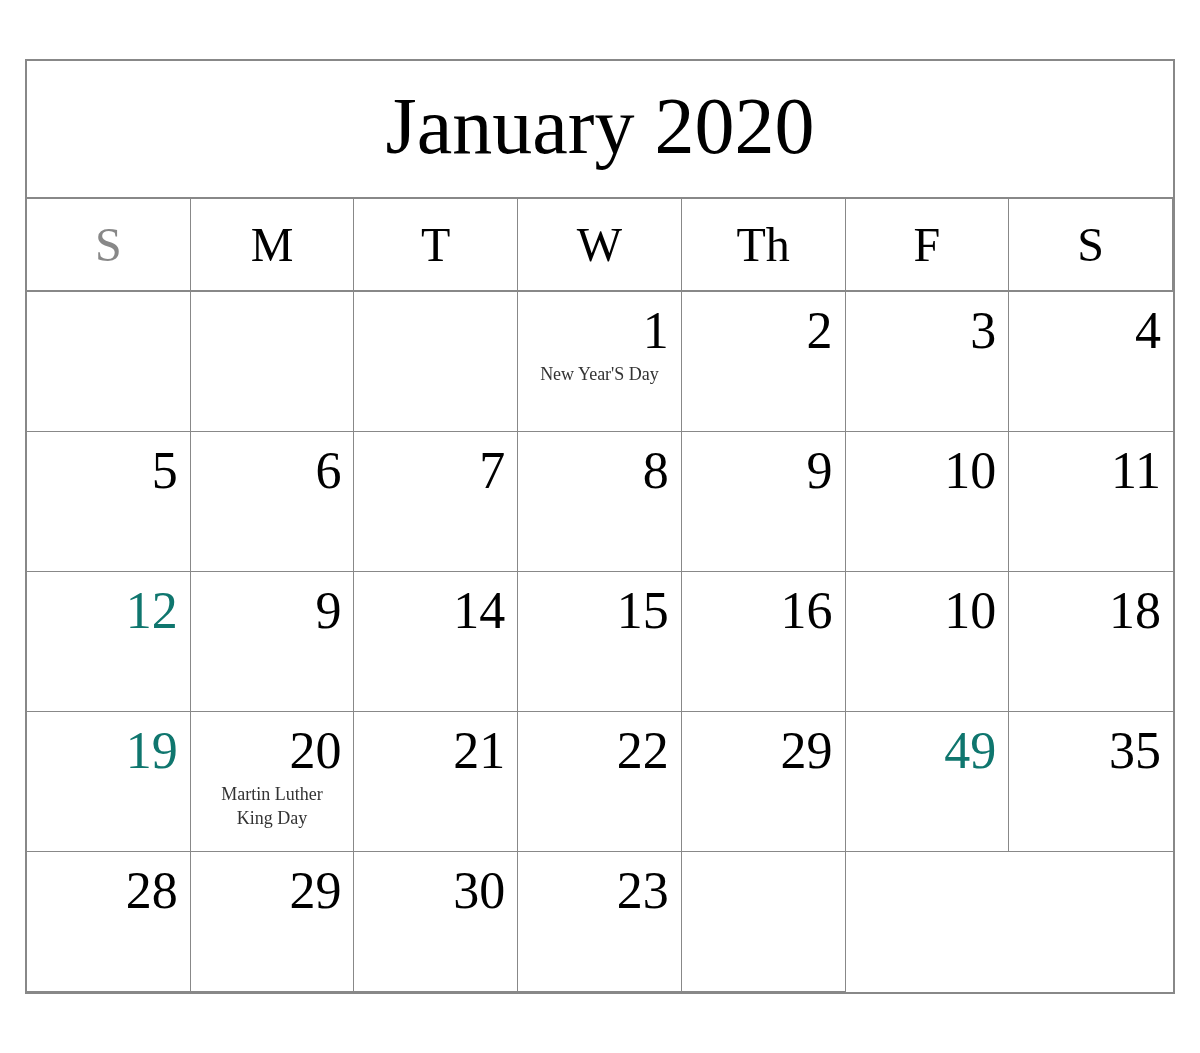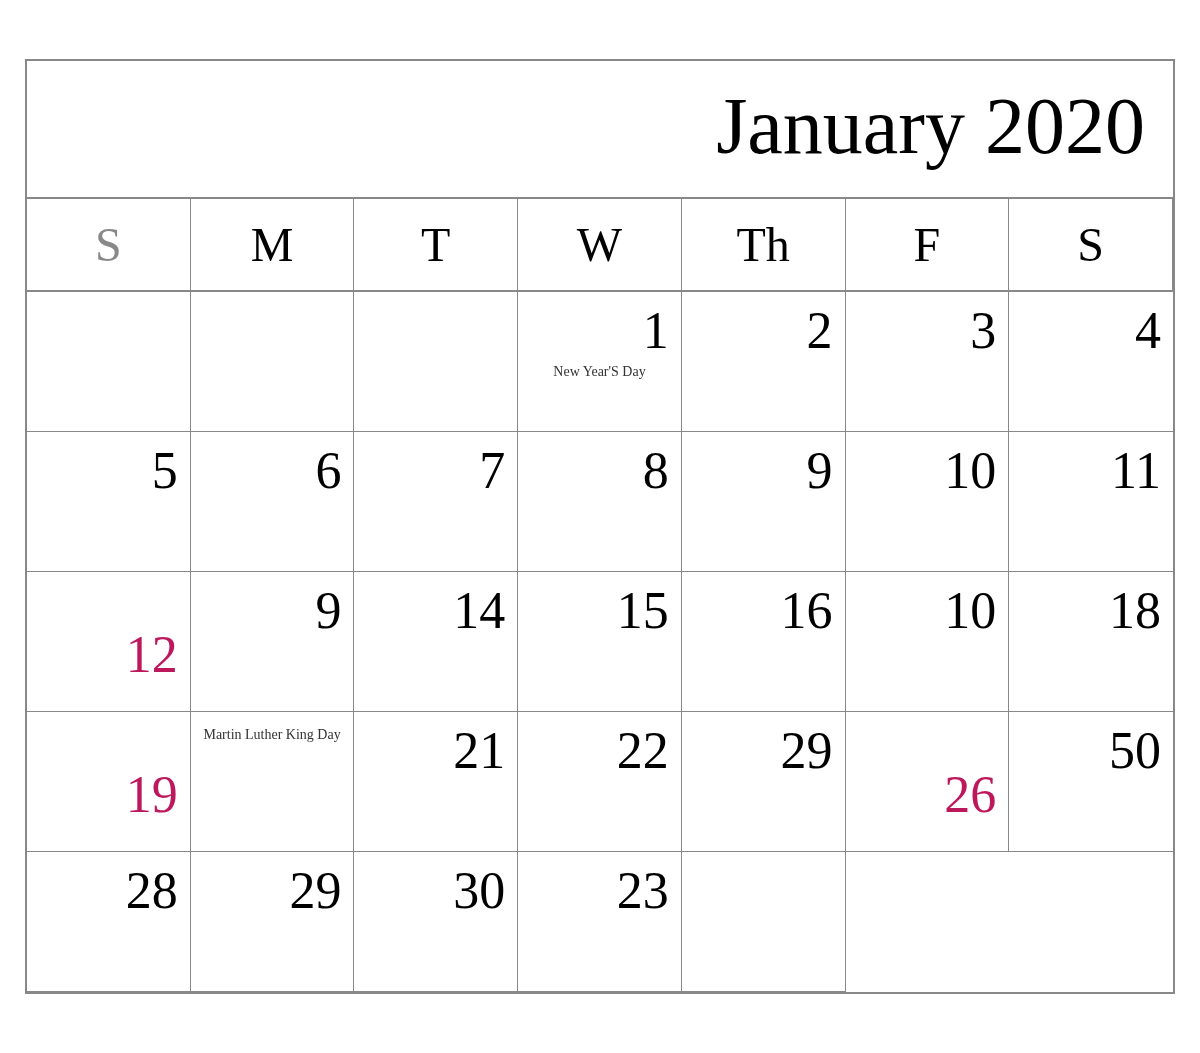--- a/index.html
+++ b/index.html
@@ -17,24 +17,24 @@
       font-family: Georgia, 'Times New Roman', serif;
     }
 
     .calendar-container {
       width: 1150px;
       border: 2px solid #888;
       background: #fff;
     }
 
     .calendar-title {
-      text-align: right;
+      text-align: center;
       font-size: 80px;
       font-weight: 400;
-      padding: 20px 28px 25px;
+      padding: 20px 16px 25px;
       border-bottom: 2px solid #888;
       color: #000;
       font-family: Georgia, serif;
     }
 
     .calendar-grid {
       display: grid;
       grid-template-columns: repeat(7, 1fr);
       border-top: none;
     }
@@ -79,26 +79,25 @@
       font-size: 52px;
       font-weight: 400;
       text-align: right;
       display: block;
       line-height: 1.1;
       color: #000;
       font-family: Georgia, serif;
     }
 
     .day-number.gray {
-      color: #be185d;
-      margin-top: 44px;
+      color: #0f766e;
     }
 
     .day-note {
-      font-size: 14px;
+      font-size: 18px;
       text-align: center;
       color: #333;
       margin-top: 4px;
       line-height: 1.3;
       font-family: Georgia, serif;
     }
 
     .empty-cell {
       border-right: 1px solid #888;
       border-bottom: 1px solid #888;
@@ -178,37 +177,38 @@
       <div class="day-cell">
         <span class="day-number">10</span>
       </div>
       <div class="day-cell">
         <span class="day-number">18</span>
       </div>
       <div class="day-cell">
         <span class="day-number gray">19</span>
       </div>
       <div class="day-cell">
+        <span class="day-number">20</span>
         <div class="day-note">Martin Luther
 King Day</div>
       </div>
       <div class="day-cell">
         <span class="day-number">21</span>
       </div>
       <div class="day-cell">
         <span class="day-number">22</span>
       </div>
       <div class="day-cell">
         <span class="day-number">29</span>
       </div>
       <div class="day-cell last-row">
-        <span class="day-number gray">26</span>
-      </div>
-      <div class="day-cell last-row">
-        <span class="day-number">50</span>
+        <span class="day-number gray">49</span>
+      </div>
+      <div class="day-cell last-row">
+        <span class="day-number">35</span>
       </div>
       <div class="day-cell last-row">
         <span class="day-number">28</span>
       </div>
       <div class="day-cell last-row">
         <span class="day-number">29</span>
       </div>
       <div class="day-cell last-row">
         <span class="day-number">30</span>
       </div>

